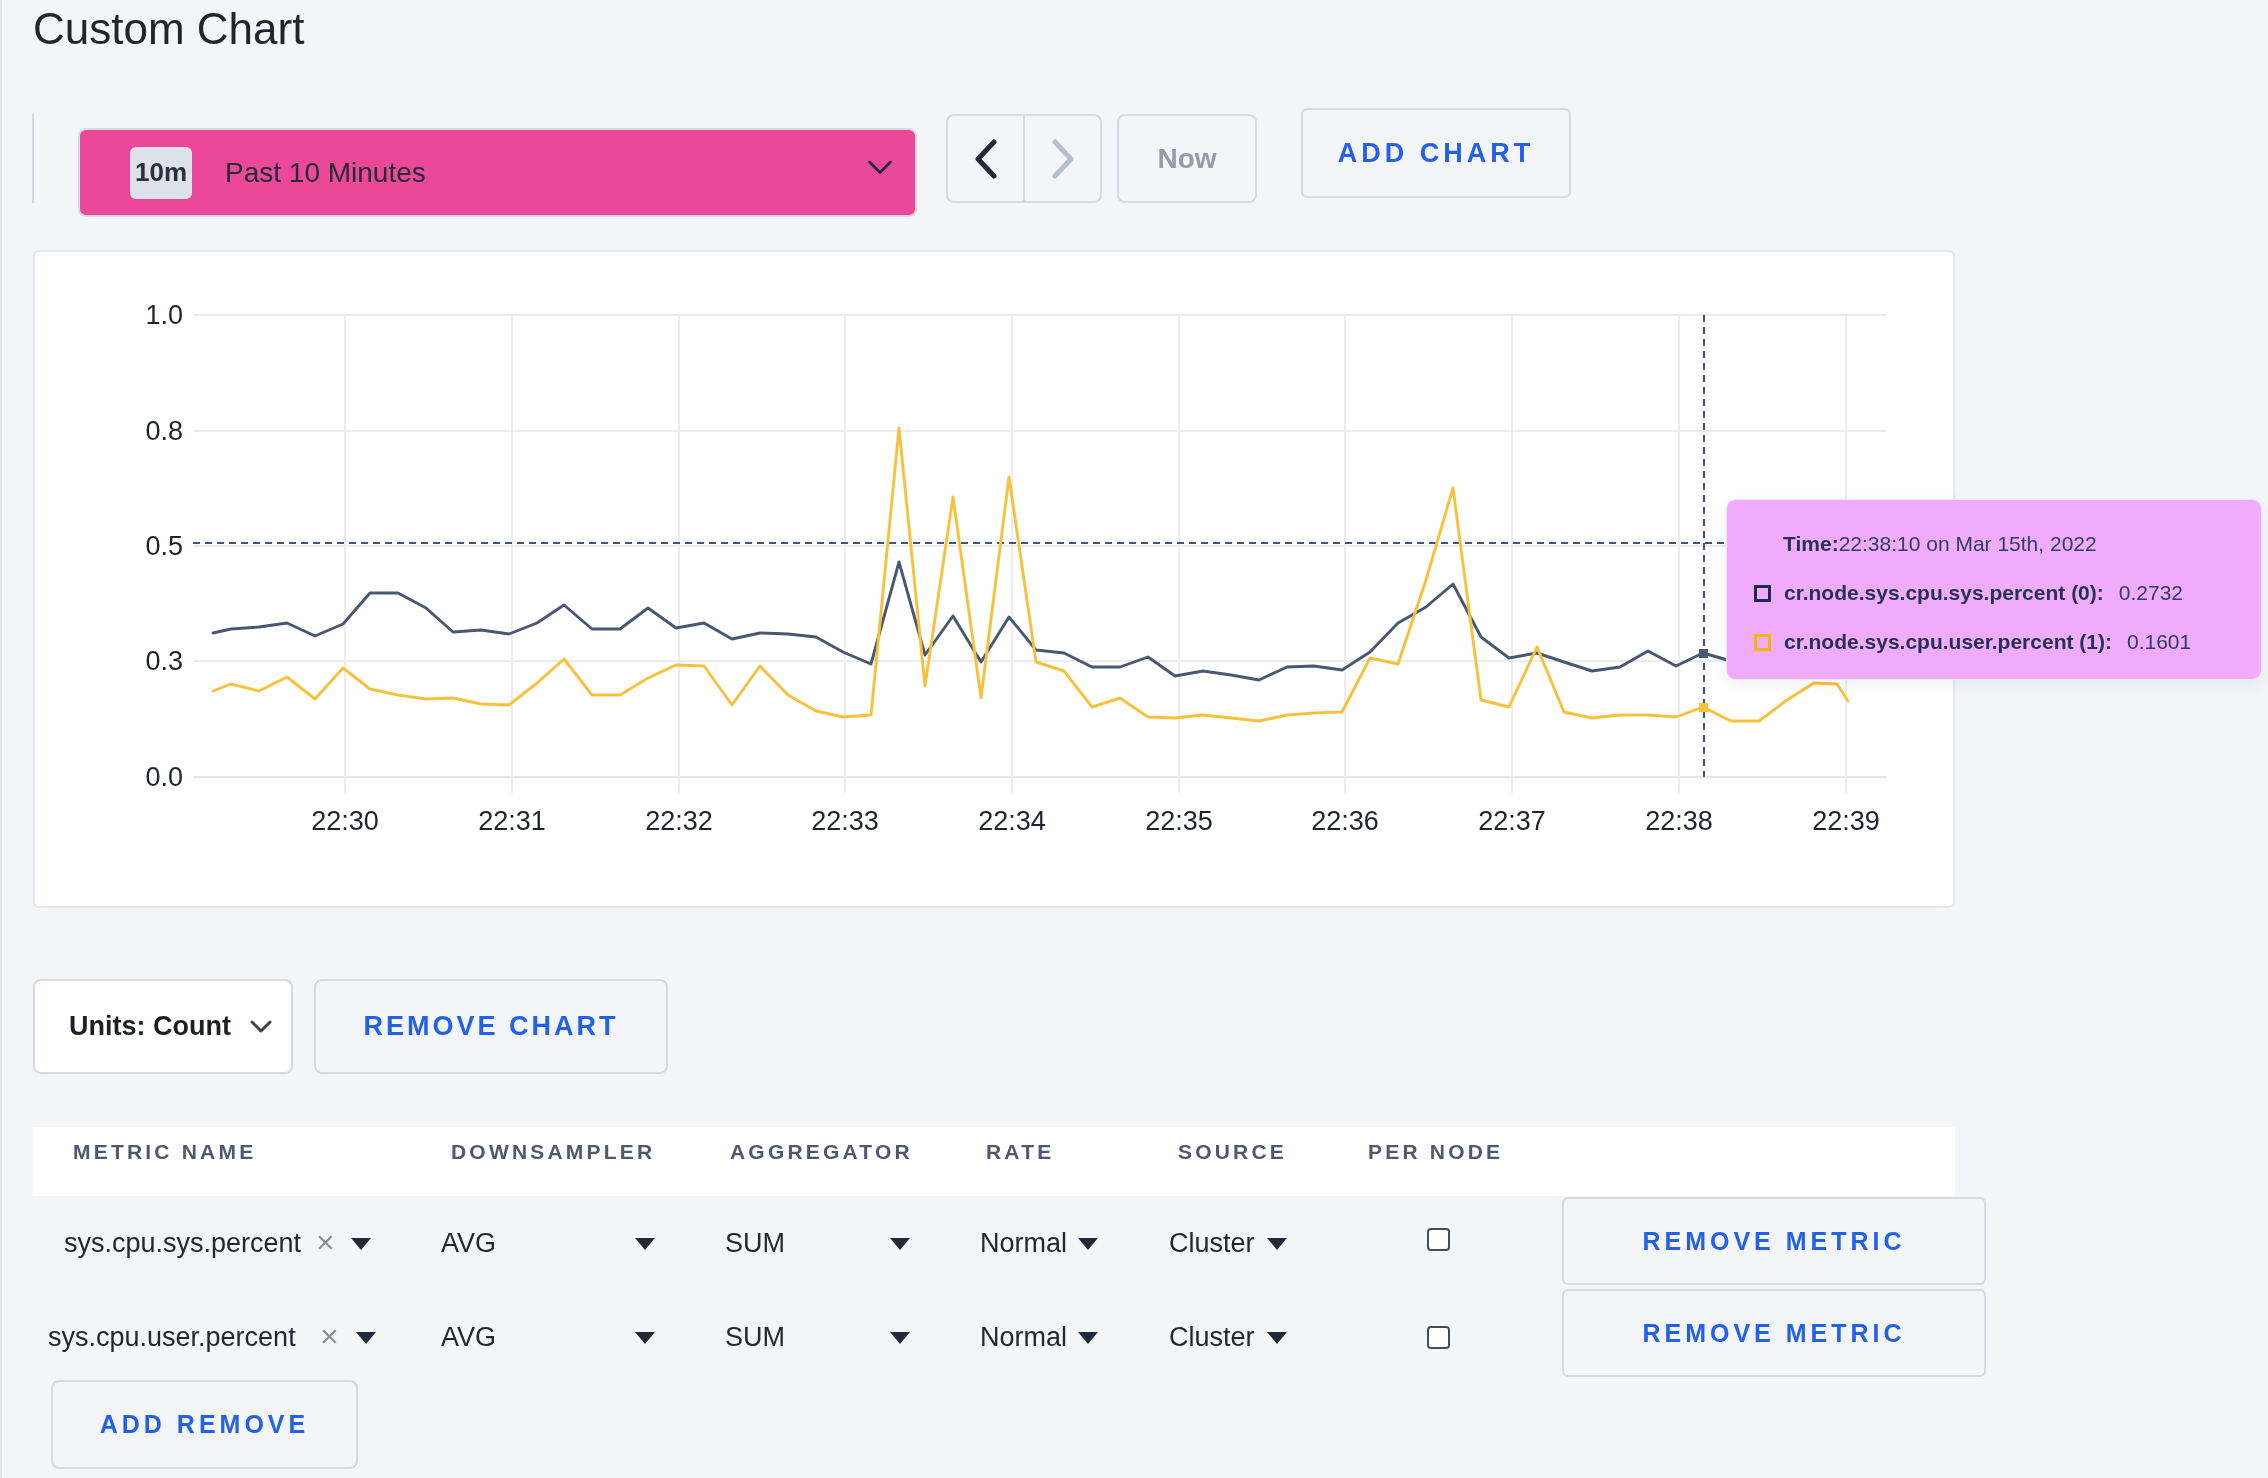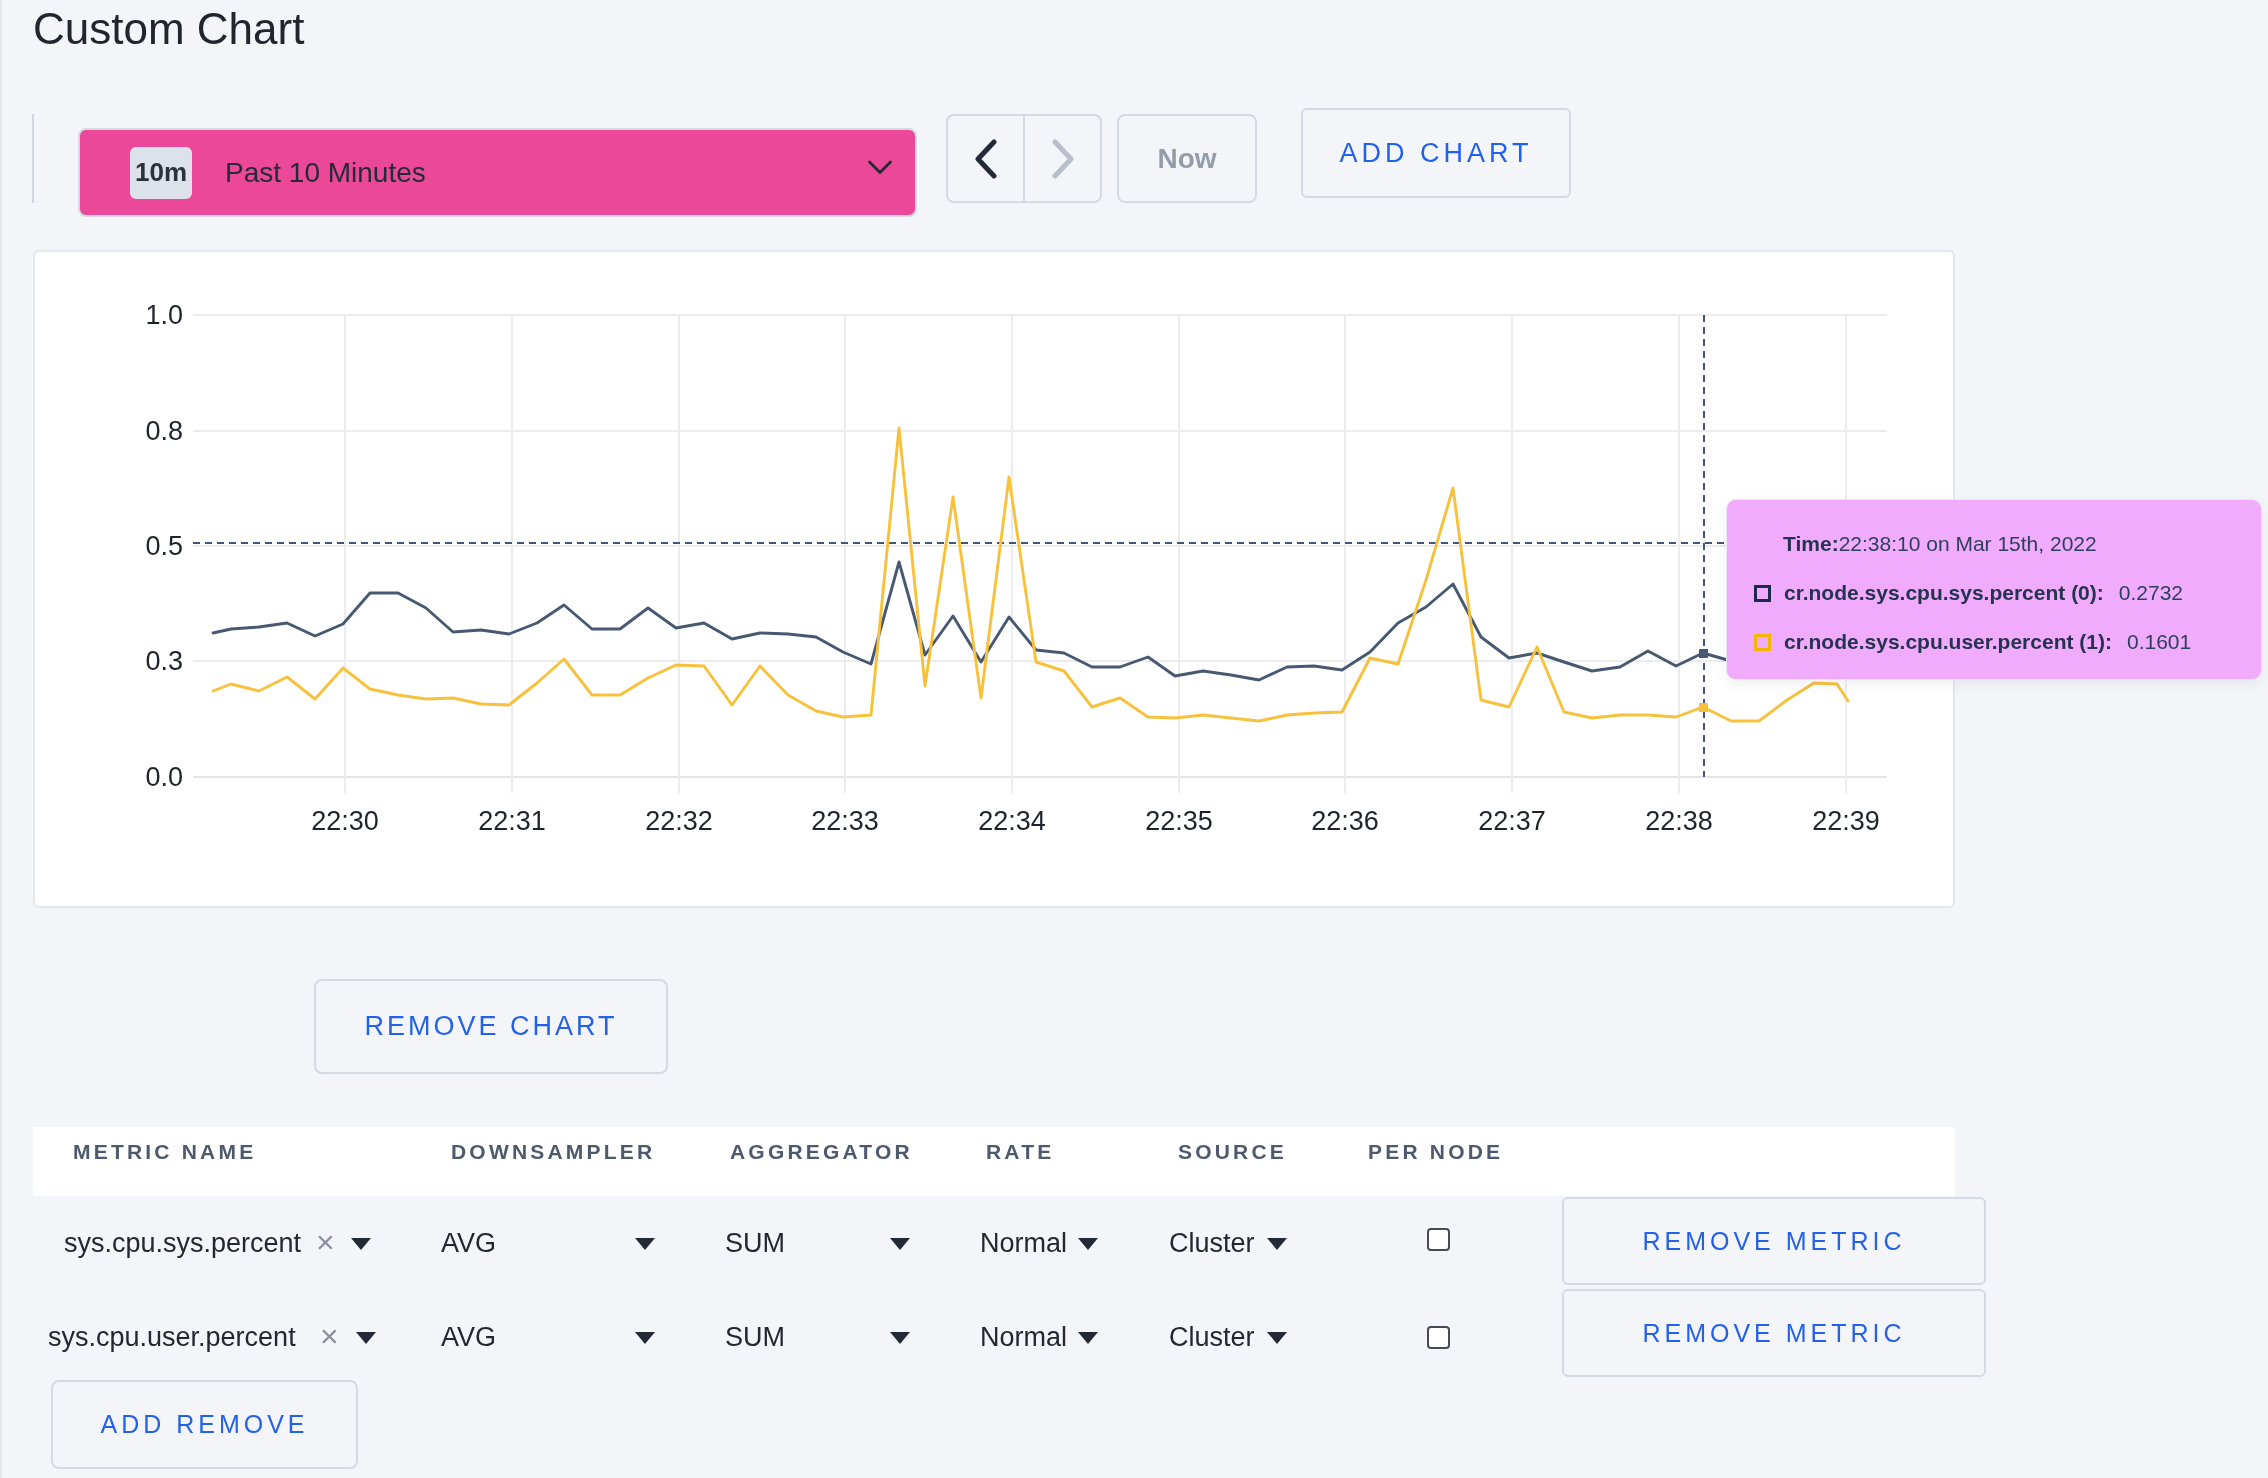--- a/index.html
+++ b/index.html
@@ -1,21 +1,21 @@
 <!DOCTYPE html>
 <html><head>
 <meta charset="utf-8">
 <style>
   * { margin:0; padding:0; box-sizing:border-box; }
   html,body { width:2268px; height:1478px; }
   body { font-family:"Liberation Sans", sans-serif; background:#f4f5f9; position:relative; overflow:hidden; }
   #page { position:absolute; left:0; top:0; width:2268px; height:1478px; border-left:2px solid #e2e5ea; }
   .abs { position:absolute; }
   .btn { position:absolute; border:2px solid #d5dae2; border-radius:8px; display:flex; align-items:center; justify-content:center; }
-  .bluebtn { color:#2361e9; letter-spacing:4px; font-size:26px; font-weight:400; }
+  .bluebtn { color:#2361e9; letter-spacing:4px; font-size:26px; font-weight:700; }
   h1 { position:absolute; left:31px; top:4px; font-size:44px; font-weight:500; color:#20252e; letter-spacing:0; }
   
   #leftbar { left:30px; top:114px; width:2px; height:89px; background:#d2d7df; }
   #dropdown { left:76px; top:128px; width:839px; height:89px; background:#ec4899; border:2px solid #d5dae2; border-radius:8px; display:flex; align-items:center;padding-left:31px; }
   #badge10m { margin-left:19px; width:62px; height:52px; background:#dde1e9; border-radius:6px; display:flex; align-items:center; justify-content:center; font-size:26px; font-weight:700; color:#2b313d; }
   #ddlabel { margin-left:33px; font-size:28px; color:#242b38; }
   #arrowgroup { left:944px; top:114px; width:156px; height:89px; border:2px solid #d5dae2; border-radius:8px; display:flex; }
   #arrowgroup .cell { flex:1; display:flex; align-items:center; justify-content:center; }
   #arrowgroup .cell:first-child { border-right:2px solid #d5dae2; }
   #nowbtn { left:1115px; top:114px; width:140px; height:89px; color:#959ca9; font-size:28px; font-weight:600; }
@@ -132,20 +132,25 @@
         <span class="tiplabel">cr.node.sys.cpu.sys.percent (0):</span>
         <span class="tipval">0.2732</span>
       </div>
     <div class="tiprow" style="top:130px">
         <span class="swatch y"></span>
         <span class="tiplabel">cr.node.sys.cpu.user.percent (1):</span>
         <span class="tipval">0.1601</span>
       </div>
   </div>
 
+  <div class="btn" id="unitsbtn">Units: Count
+    <svg style="margin-left:18px" width="24" height="16" viewBox="0 0 24 16">
+        <polyline points="3,3 12,12 21,3" fill="none" stroke="#3a404c" stroke-width="3" stroke-linecap="round" stroke-linejoin="round"></polyline>
+      </svg>
+  </div>
   <div class="btn bluebtn" id="removechart">REMOVE CHART</div>
 
   <div class="abs" id="thead"></div>
   <div class="th" style="left:71px">METRIC NAME</div>
   <div class="th" style="left:449px">DOWNSAMPLER</div>
   <div class="th" style="left:728px">AGGREGATOR</div>
   <div class="th" style="left:984px">RATE</div>
   <div class="th" style="left:1176px">SOURCE</div>
   <div class="th" style="left:1366px">PER NODE</div>
 

